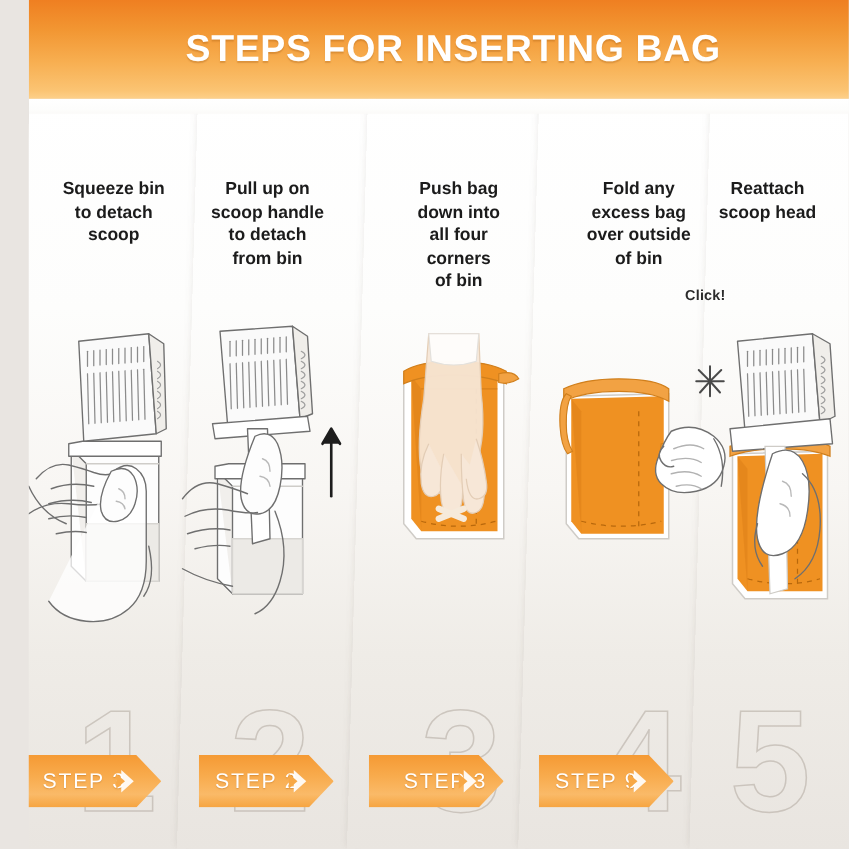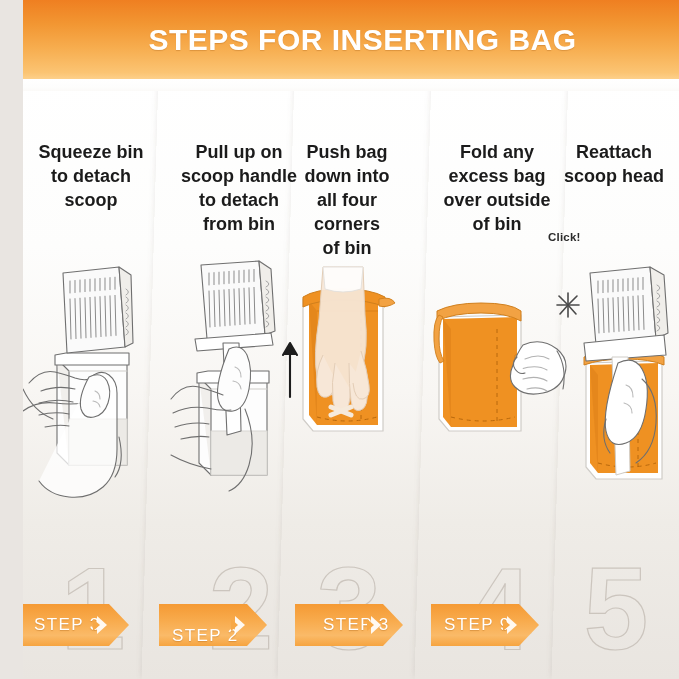--- a/index.html
+++ b/index.html
@@ -47,28 +47,28 @@
   .panel.p3{ left:263px; }
   .panel.p4{ left:400px; }
   .panel.p5{ left:537px; width:152px; }
 
   
   .col{
     position:absolute; top:79px; height:600px; width:136px;
     z-index:10;
   }
   .col.c1{ left:0;   }
-  .col.c2{ left:148px;}
-  .col.c3{ left:256px;}
-  .col.c4{ left:406px;}
+  .col.c2{ left:123px;}
+  .col.c3{ left:276px;}
+  .col.c4{ left:420px;}
   .col.c5{ left:523px;}
 
   .caption{
     position:absolute; top:62px; left:0; width:100%;
-    text-align:center; font-size:18px; font-weight:bold; line-height:1.33;
+    text-align:center; font-size:14px; font-weight:bold; line-height:1.33;
     color:#1b1b1b; padding:0 4px;
   }
 
   
   .ghost{
     position:absolute; bottom:12px; width:100%; text-align:center;
     font-size:116px; font-weight:bold; line-height:1;
     color:transparent;
     -webkit-text-stroke:1.2px rgba(176,168,158,.55);
     letter-spacing:-4px;
@@ -96,21 +96,21 @@
     content:""; position:absolute; inset:0;
     border-top:9px solid transparent; border-bottom:9px solid transparent;
     border-left:10px solid rgba(255,255,255,.92);
   }
   .banner .chev::after{
     content:""; position:absolute; left:-4px; top:3px;
     border-top:6px solid transparent; border-bottom:6px solid transparent;
     border-left:7px solid #f7a846;
   }
   .b1{ left:-2px;  width:108px; }
-  .b2{ left:136px; width:108px;align-items:flex-end; }
+  .b2{ left:136px; width:108px; }
   .b3{ left:272px; width:108px;padding-left:28px; }
   .b4{ left:408px; width:108px; }
   .b5{ left:545px; width:120px; }
 
   
   .illus{ position:absolute; left:0; top:180px; width:136px; height:250px; }
   .illus svg{ display:block; width:100%; height:100%; overflow:visible; }
 
   .clicklbl{
     position:absolute; font-size:11.5px; font-weight:bold; color:#2b2b2b;

